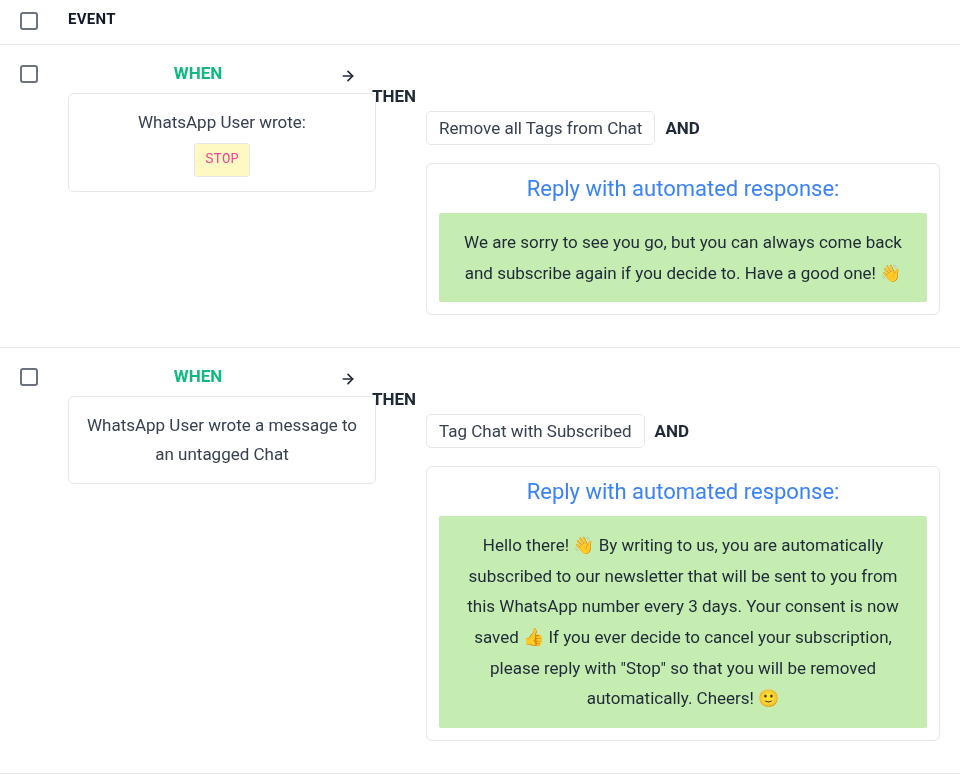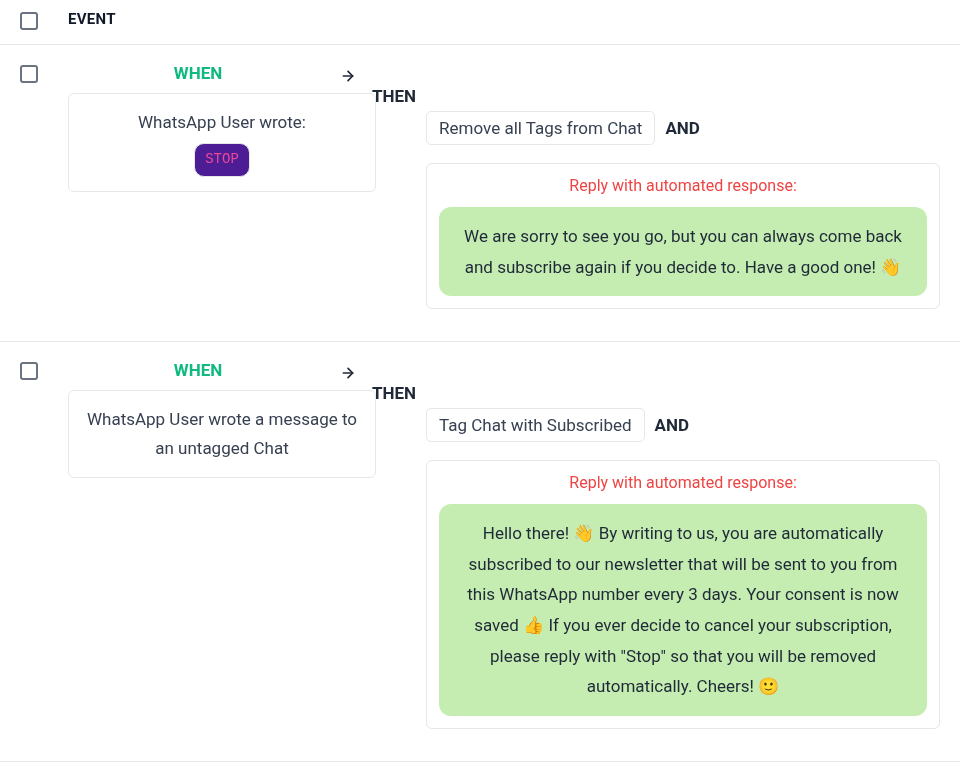--- a/index.html
+++ b/index.html
@@ -92,26 +92,26 @@
       padding: 14px 14px;
       background: #ffffff;
       font-size: 17px;
       line-height: 1.7;
       color: #374151;
       width: 308px;
     }
     .stop-pill {
       display: inline-block;
       border: 1px solid #e5e7eb;
-      border-radius: 10px;
+      border-radius: 3px;
       padding: 4px 10px;
       font-family: "SFMono-Regular", Consolas, "Liberation Mono", Menlo, monospace;
       font-size: 14px;
       color: #ec4899;
-      background: #4c1d95;
+      background: #fef9c3;
       margin-top: 6px;
     }
     .arrow-icon {
       font-size: 18px;
       color: #1f2937;
       font-weight: 600;
     }
     .action-line {
       display: flex;
       align-items: center;
@@ -133,27 +133,27 @@
       font-size: 17px;
       color: #1f2937;
     }
     .response-card {
       border: 1px solid #e5e7eb;
       border-radius: 6px;
       padding: 12px 12px 12px 12px;
       background: #ffffff;
     }
     .response-title {
-      font-size: 16px;
-      color: #ef4444;
+      font-size: 22px;
+      color: #3b82f6;
       padding: 0 0 12px 0;
     }
     .response-bubble {
       background: #c5edb2;
-      border-radius: 12px;
+      border-radius: 2px;
       padding: 14px 14px;
       font-size: 17px;
       line-height: 1.8;
       color: #1f2937;
     }
     .footer {
       padding: 24px 20px;
       font-size: 15px;
       color: #1f2937;
     }

